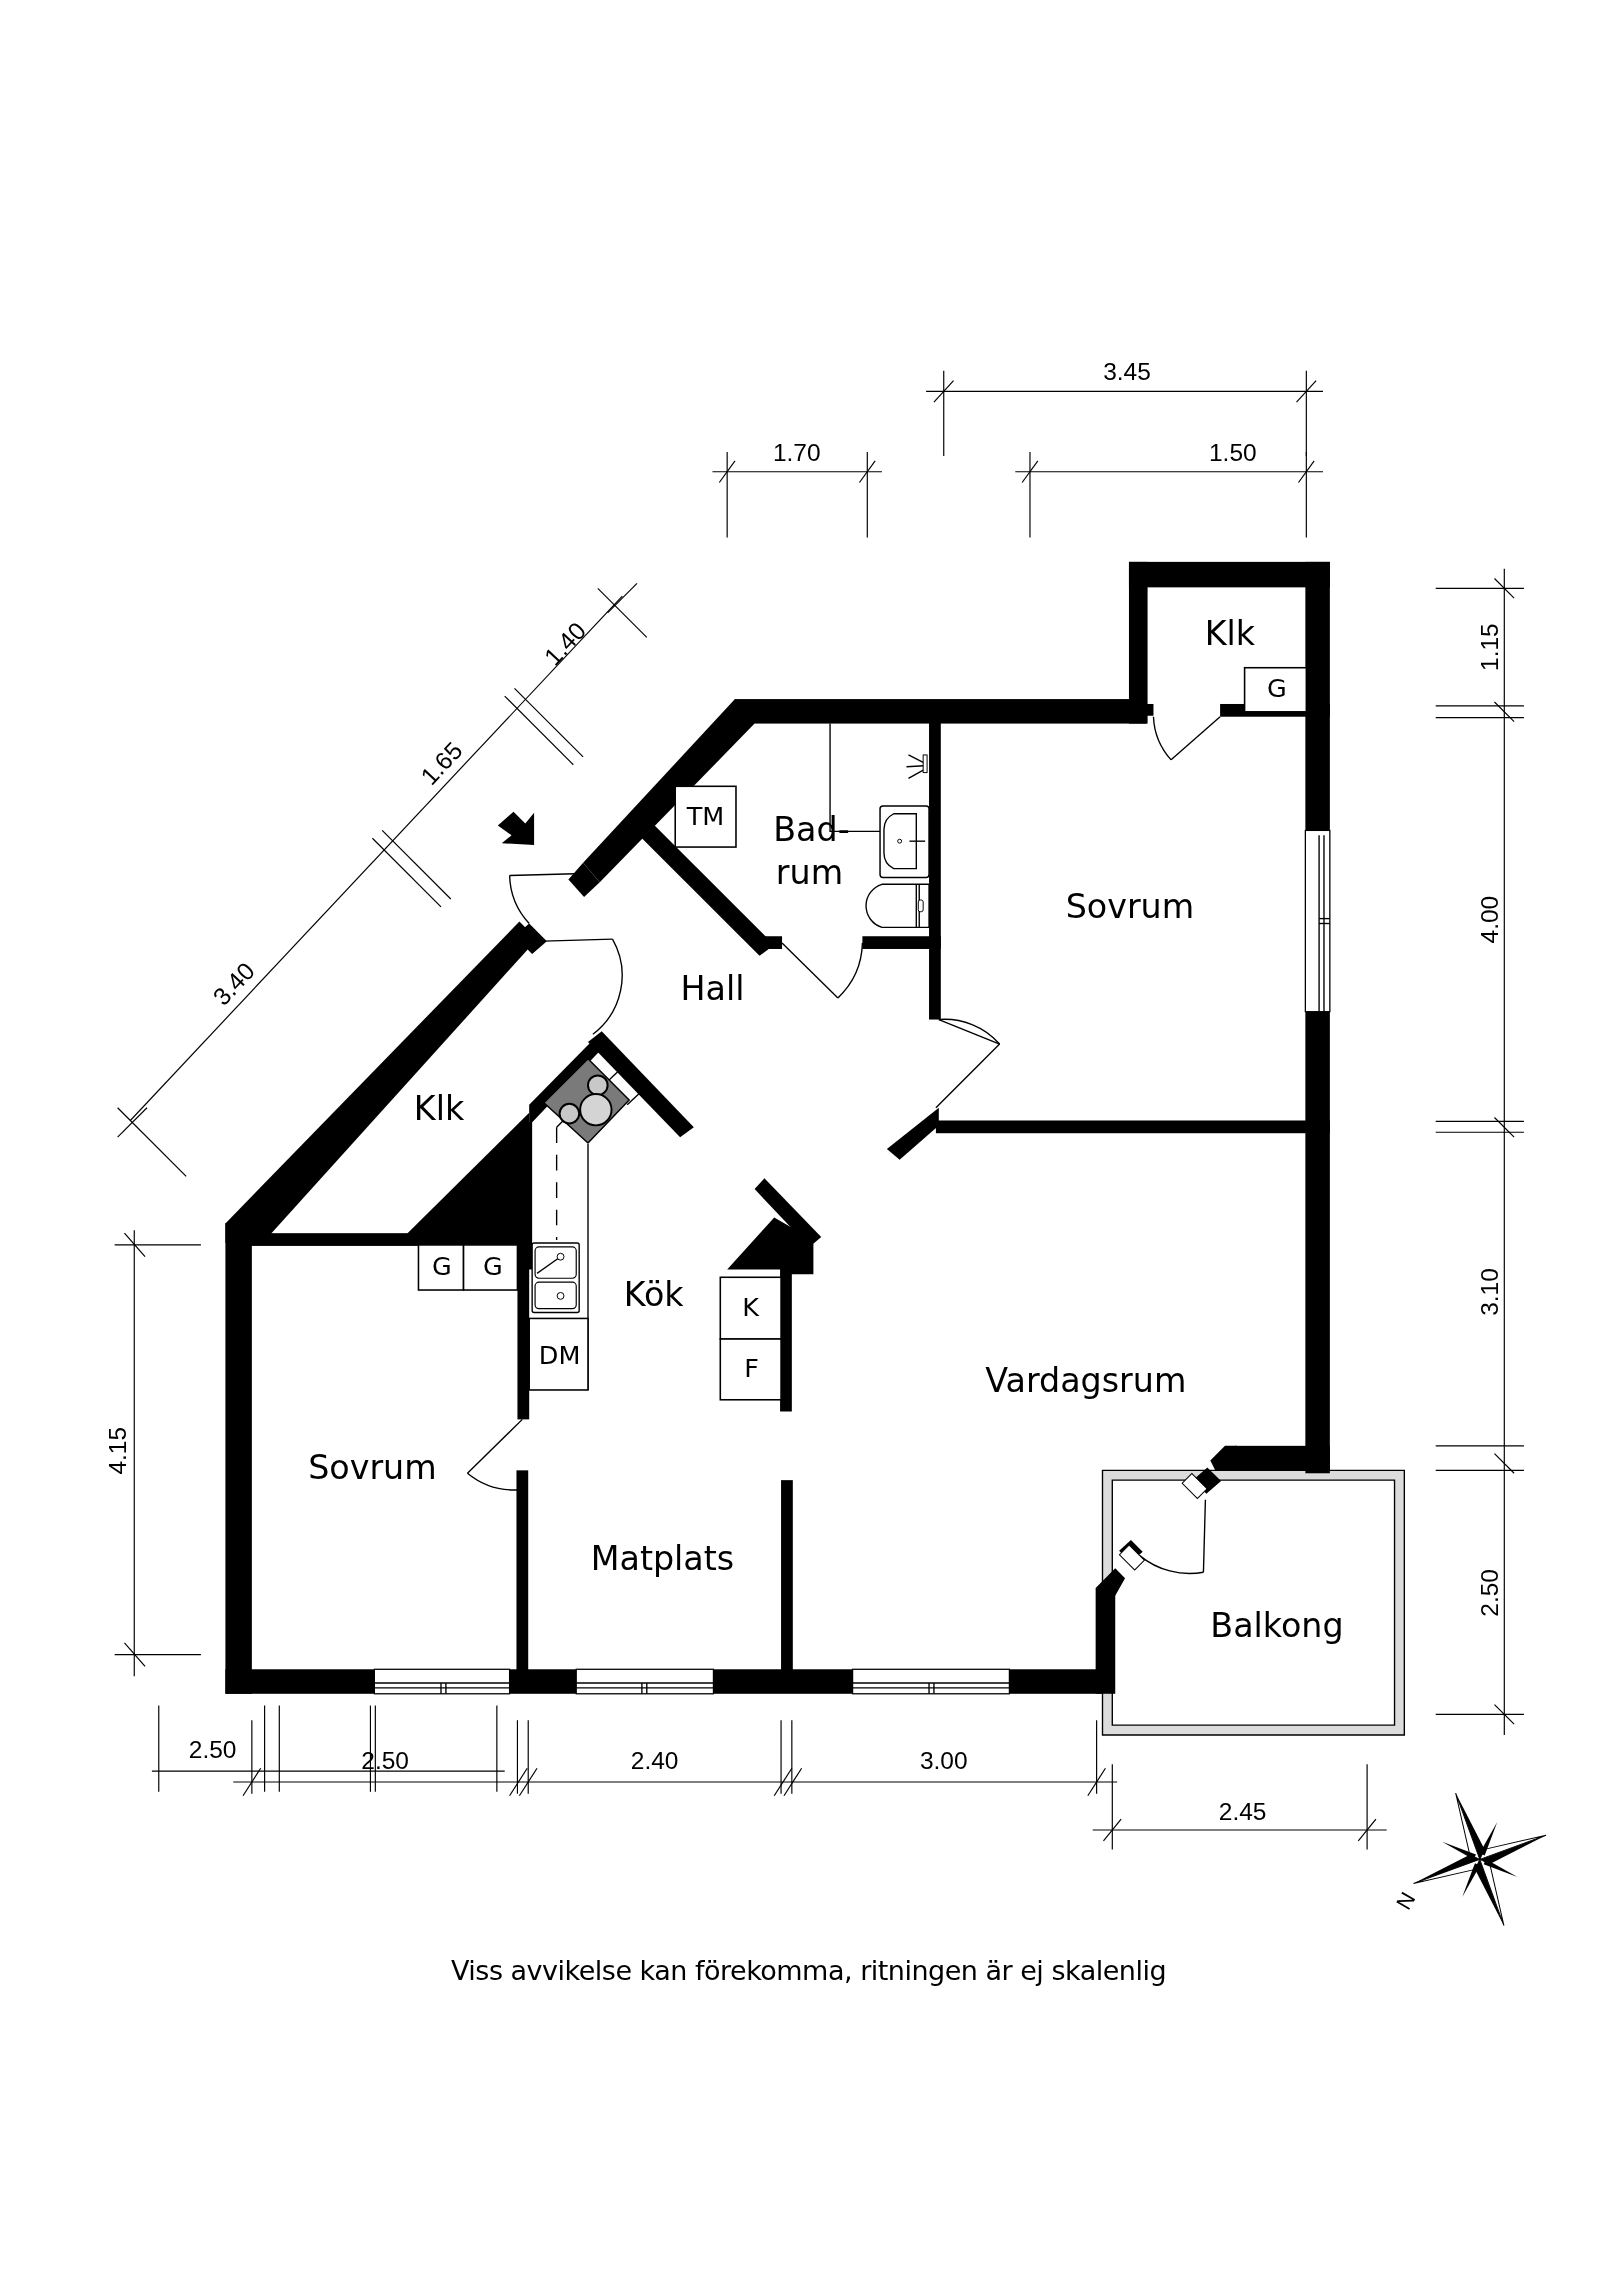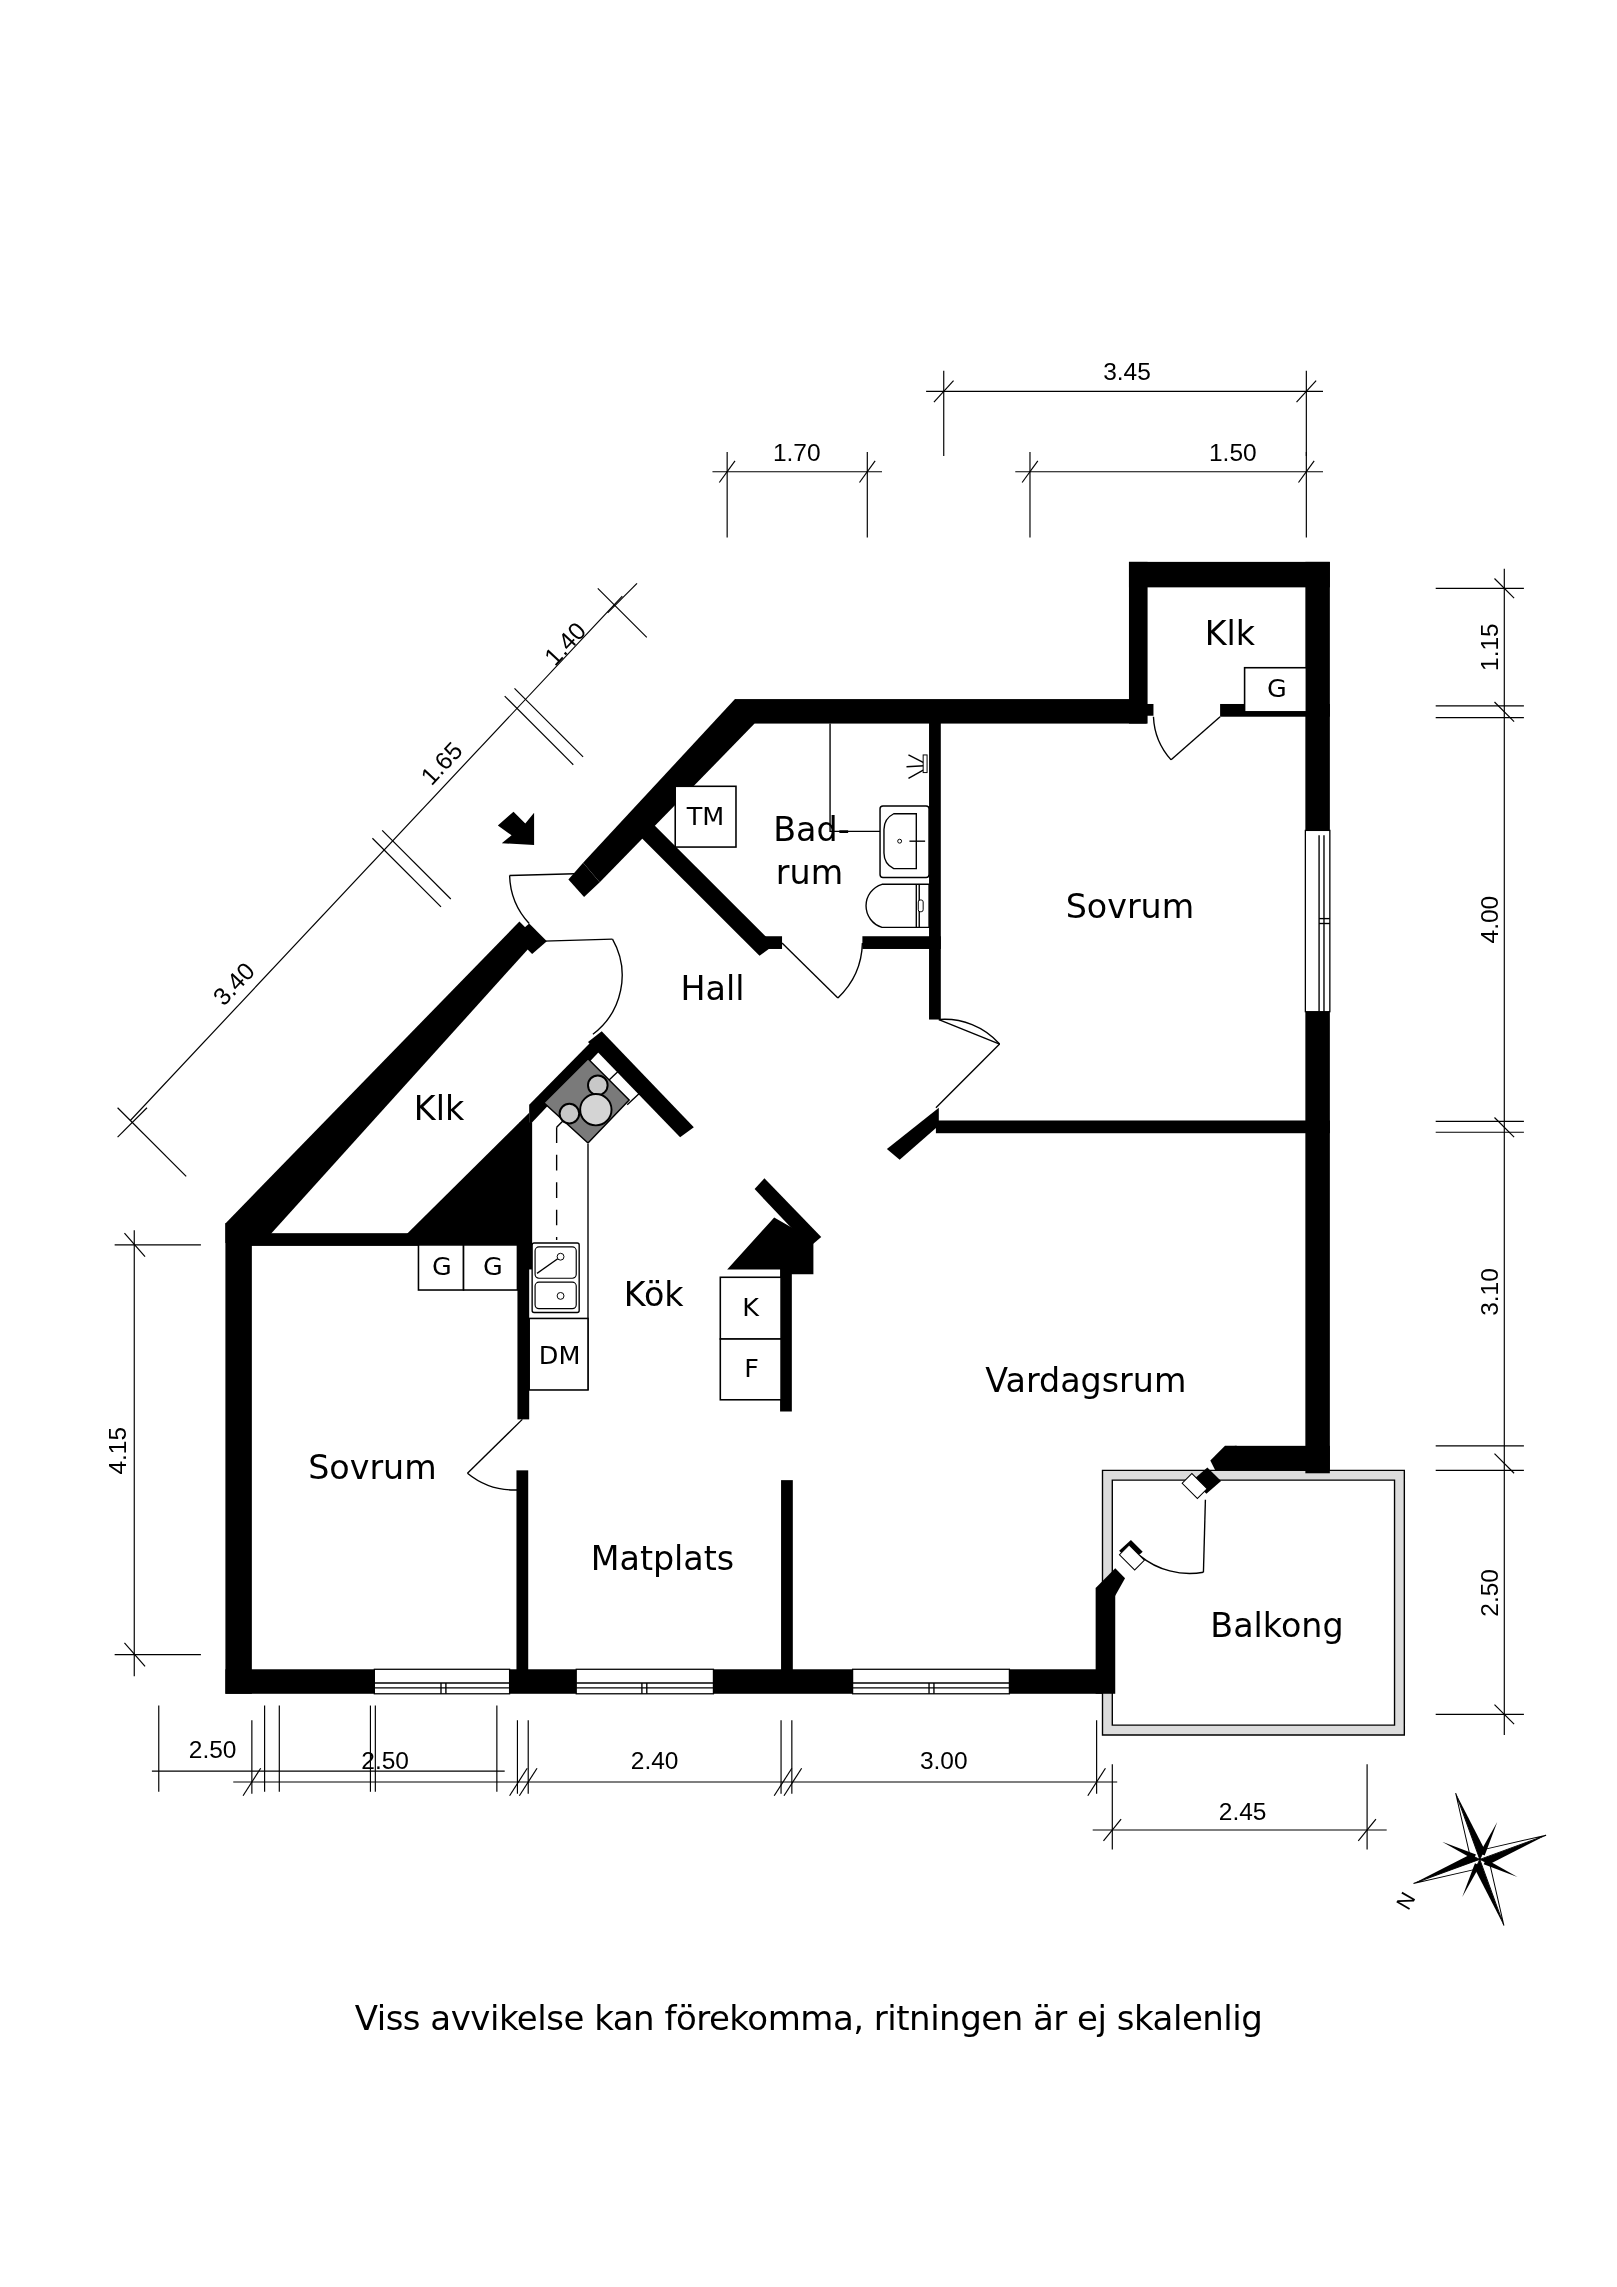--- a/index.html
+++ b/index.html
@@ -8,21 +8,21 @@
     .wall { fill: #000; }
     .thin { stroke: #000; stroke-width: 1.4; fill: none; }
     .dim { stroke: #000; stroke-width: 1.2; fill: none; }
     .box { fill: #fff; stroke: #000; stroke-width: 1.6; }
     .room-label { font-family: "DejaVu Sans", sans-serif; font-size: 34px; fill: #000; text-anchor: middle; dominant-baseline: middle; }
     .fix-label { font-family: "DejaVu Sans", sans-serif; font-size: 26px; fill: #000; text-anchor: middle; dominant-baseline: middle; }
     .dim-label { font-family: "Liberation Sans", sans-serif; font-size: 25px; fill: #000; text-anchor: middle; dominant-baseline: middle; }
     .window-bg { fill: #fff; stroke: #000; stroke-width: 1.3; }
     .balcony-rail { fill: #dcdcdc; stroke: #000; stroke-width: 1.4; }
     #disclaimer { position: absolute; left: 0; width: 1617px; top: 1955px; text-align: center;
-      font-family: "DejaVu Sans", sans-serif; font-size: 34px; color: #000; letter-spacing: -0.5px; margin-top: 43px; }
+      font-family: "DejaVu Sans", sans-serif; font-size: 27px; color: #000; letter-spacing: -0.5px; }
   </style>
 </head>
 <body>
 
 <svg id="plan" viewBox="0 0 1650 2334" xmlns="http://www.w3.org/2000/svg">
 
   <g>
 
     <g>
       <line class="dim" x1="945" y1="399" x2="1350" y2="399"></line>

